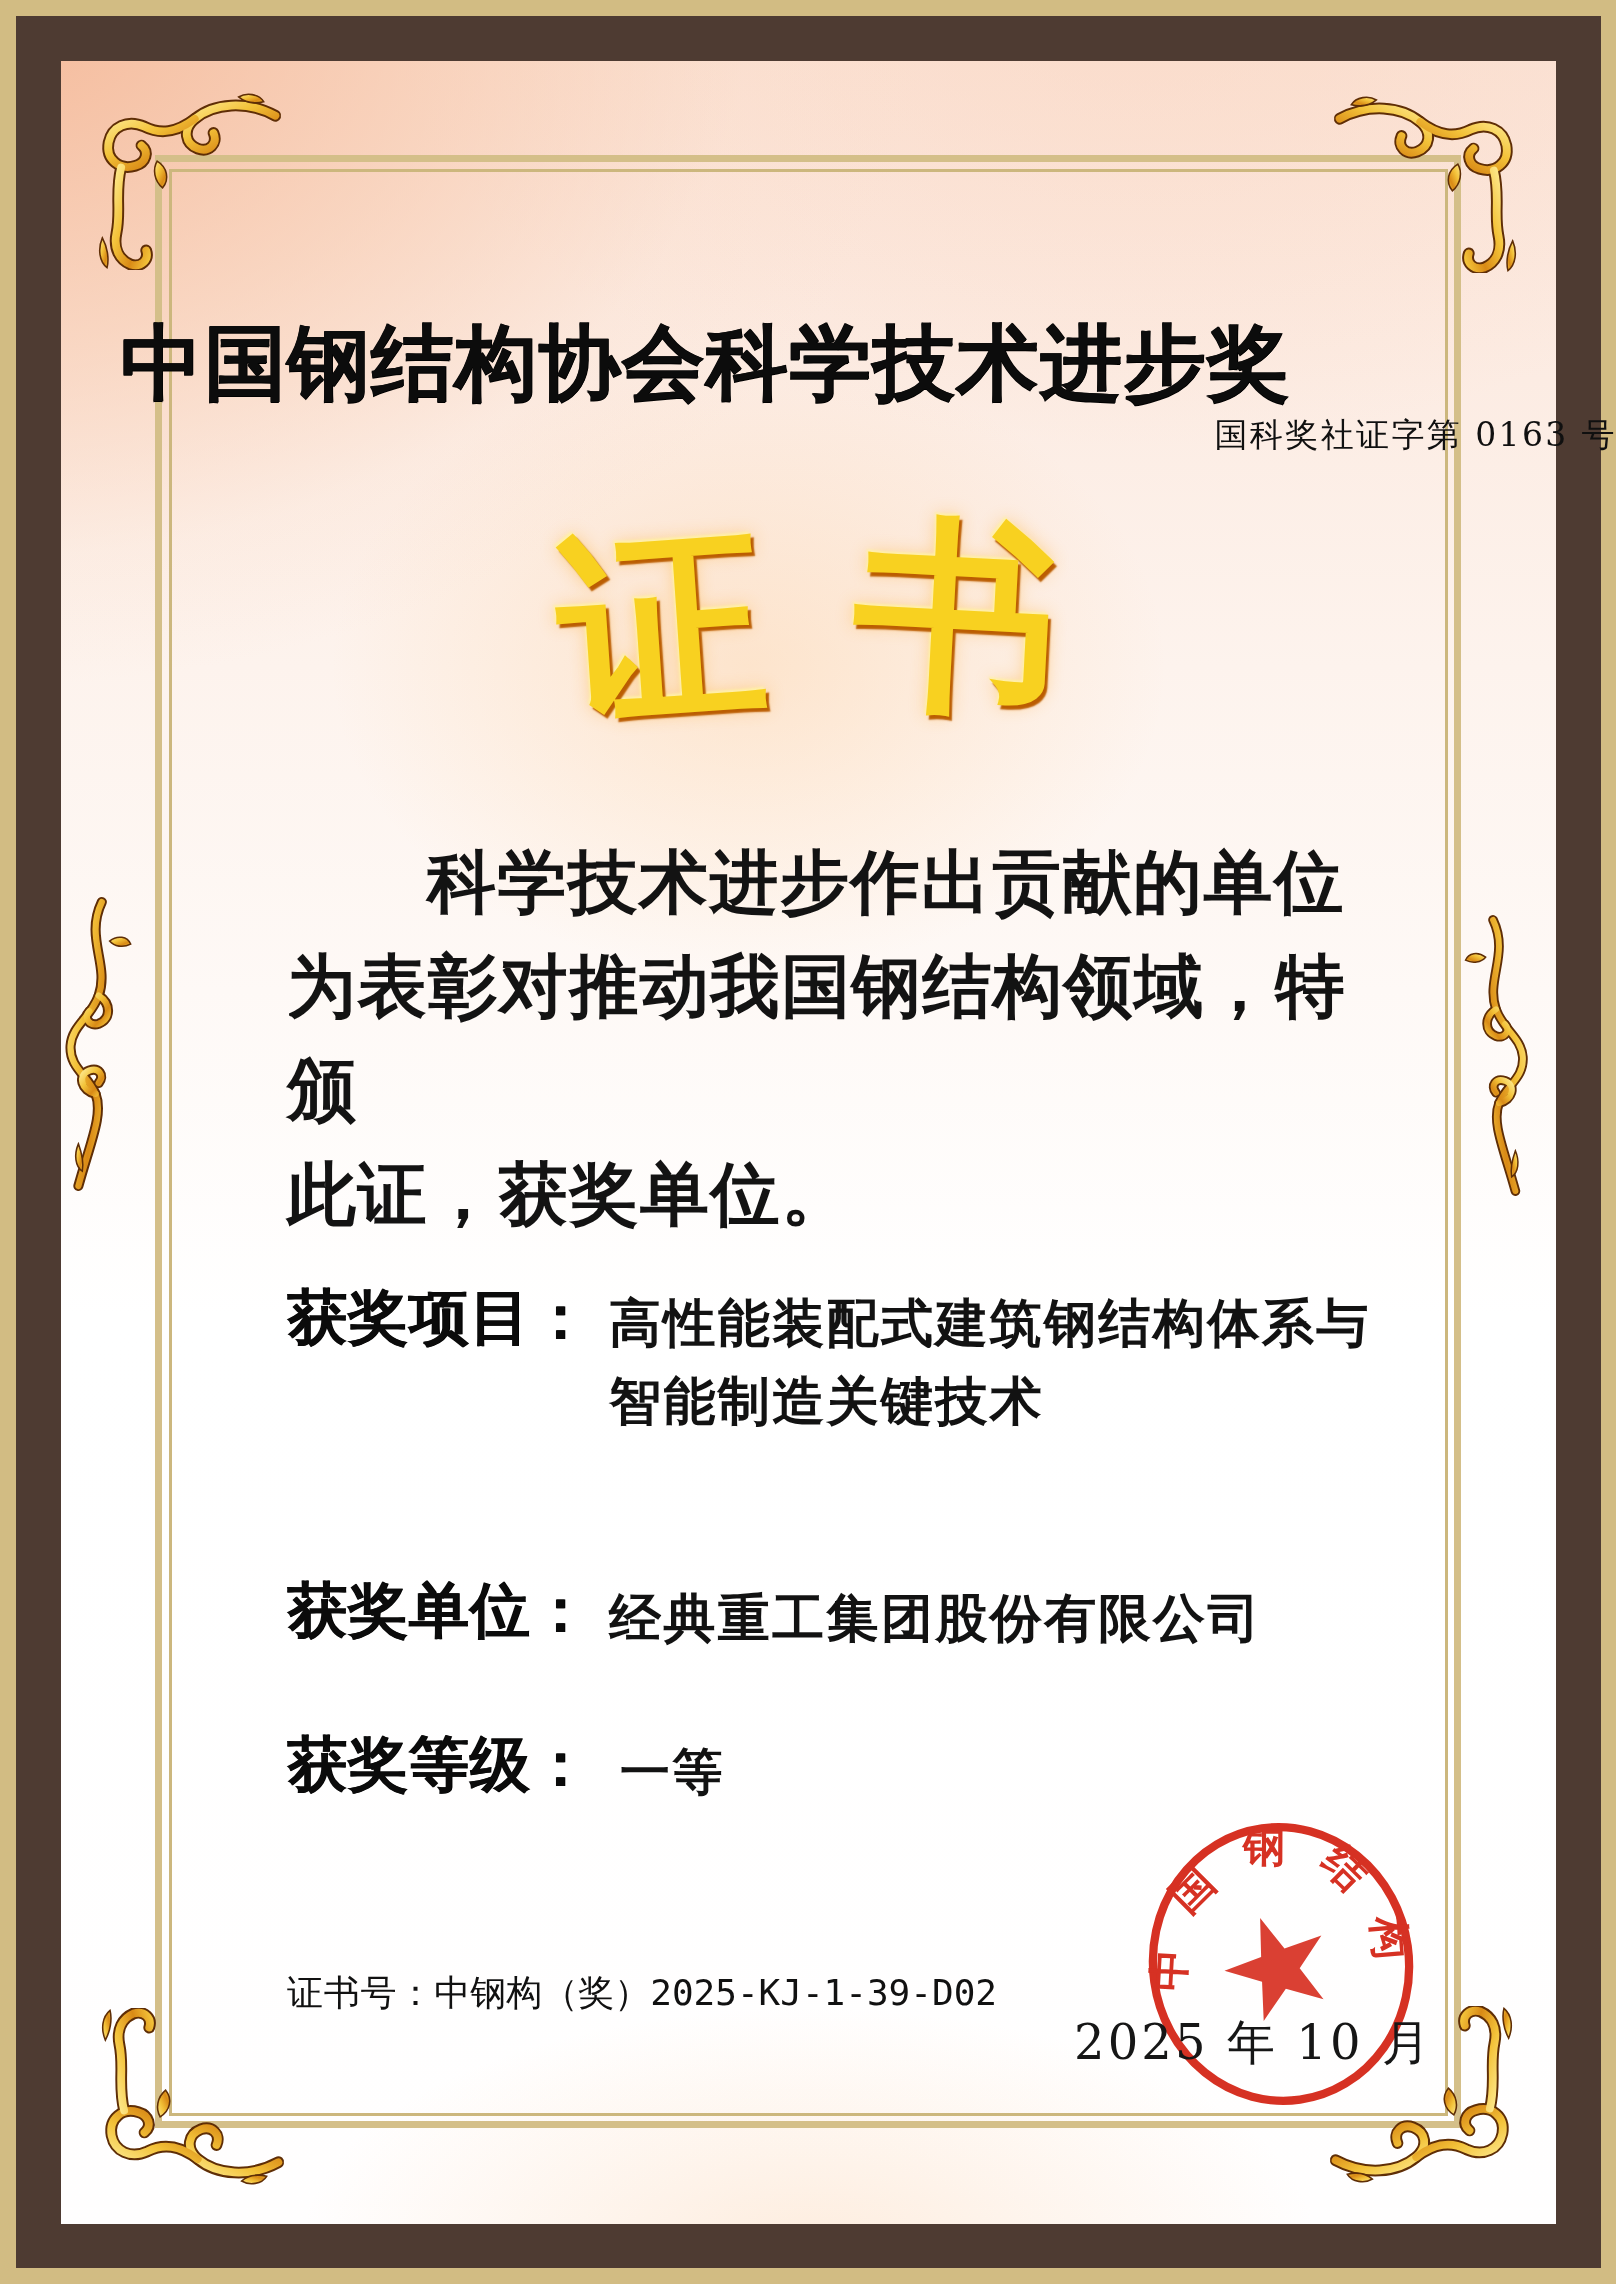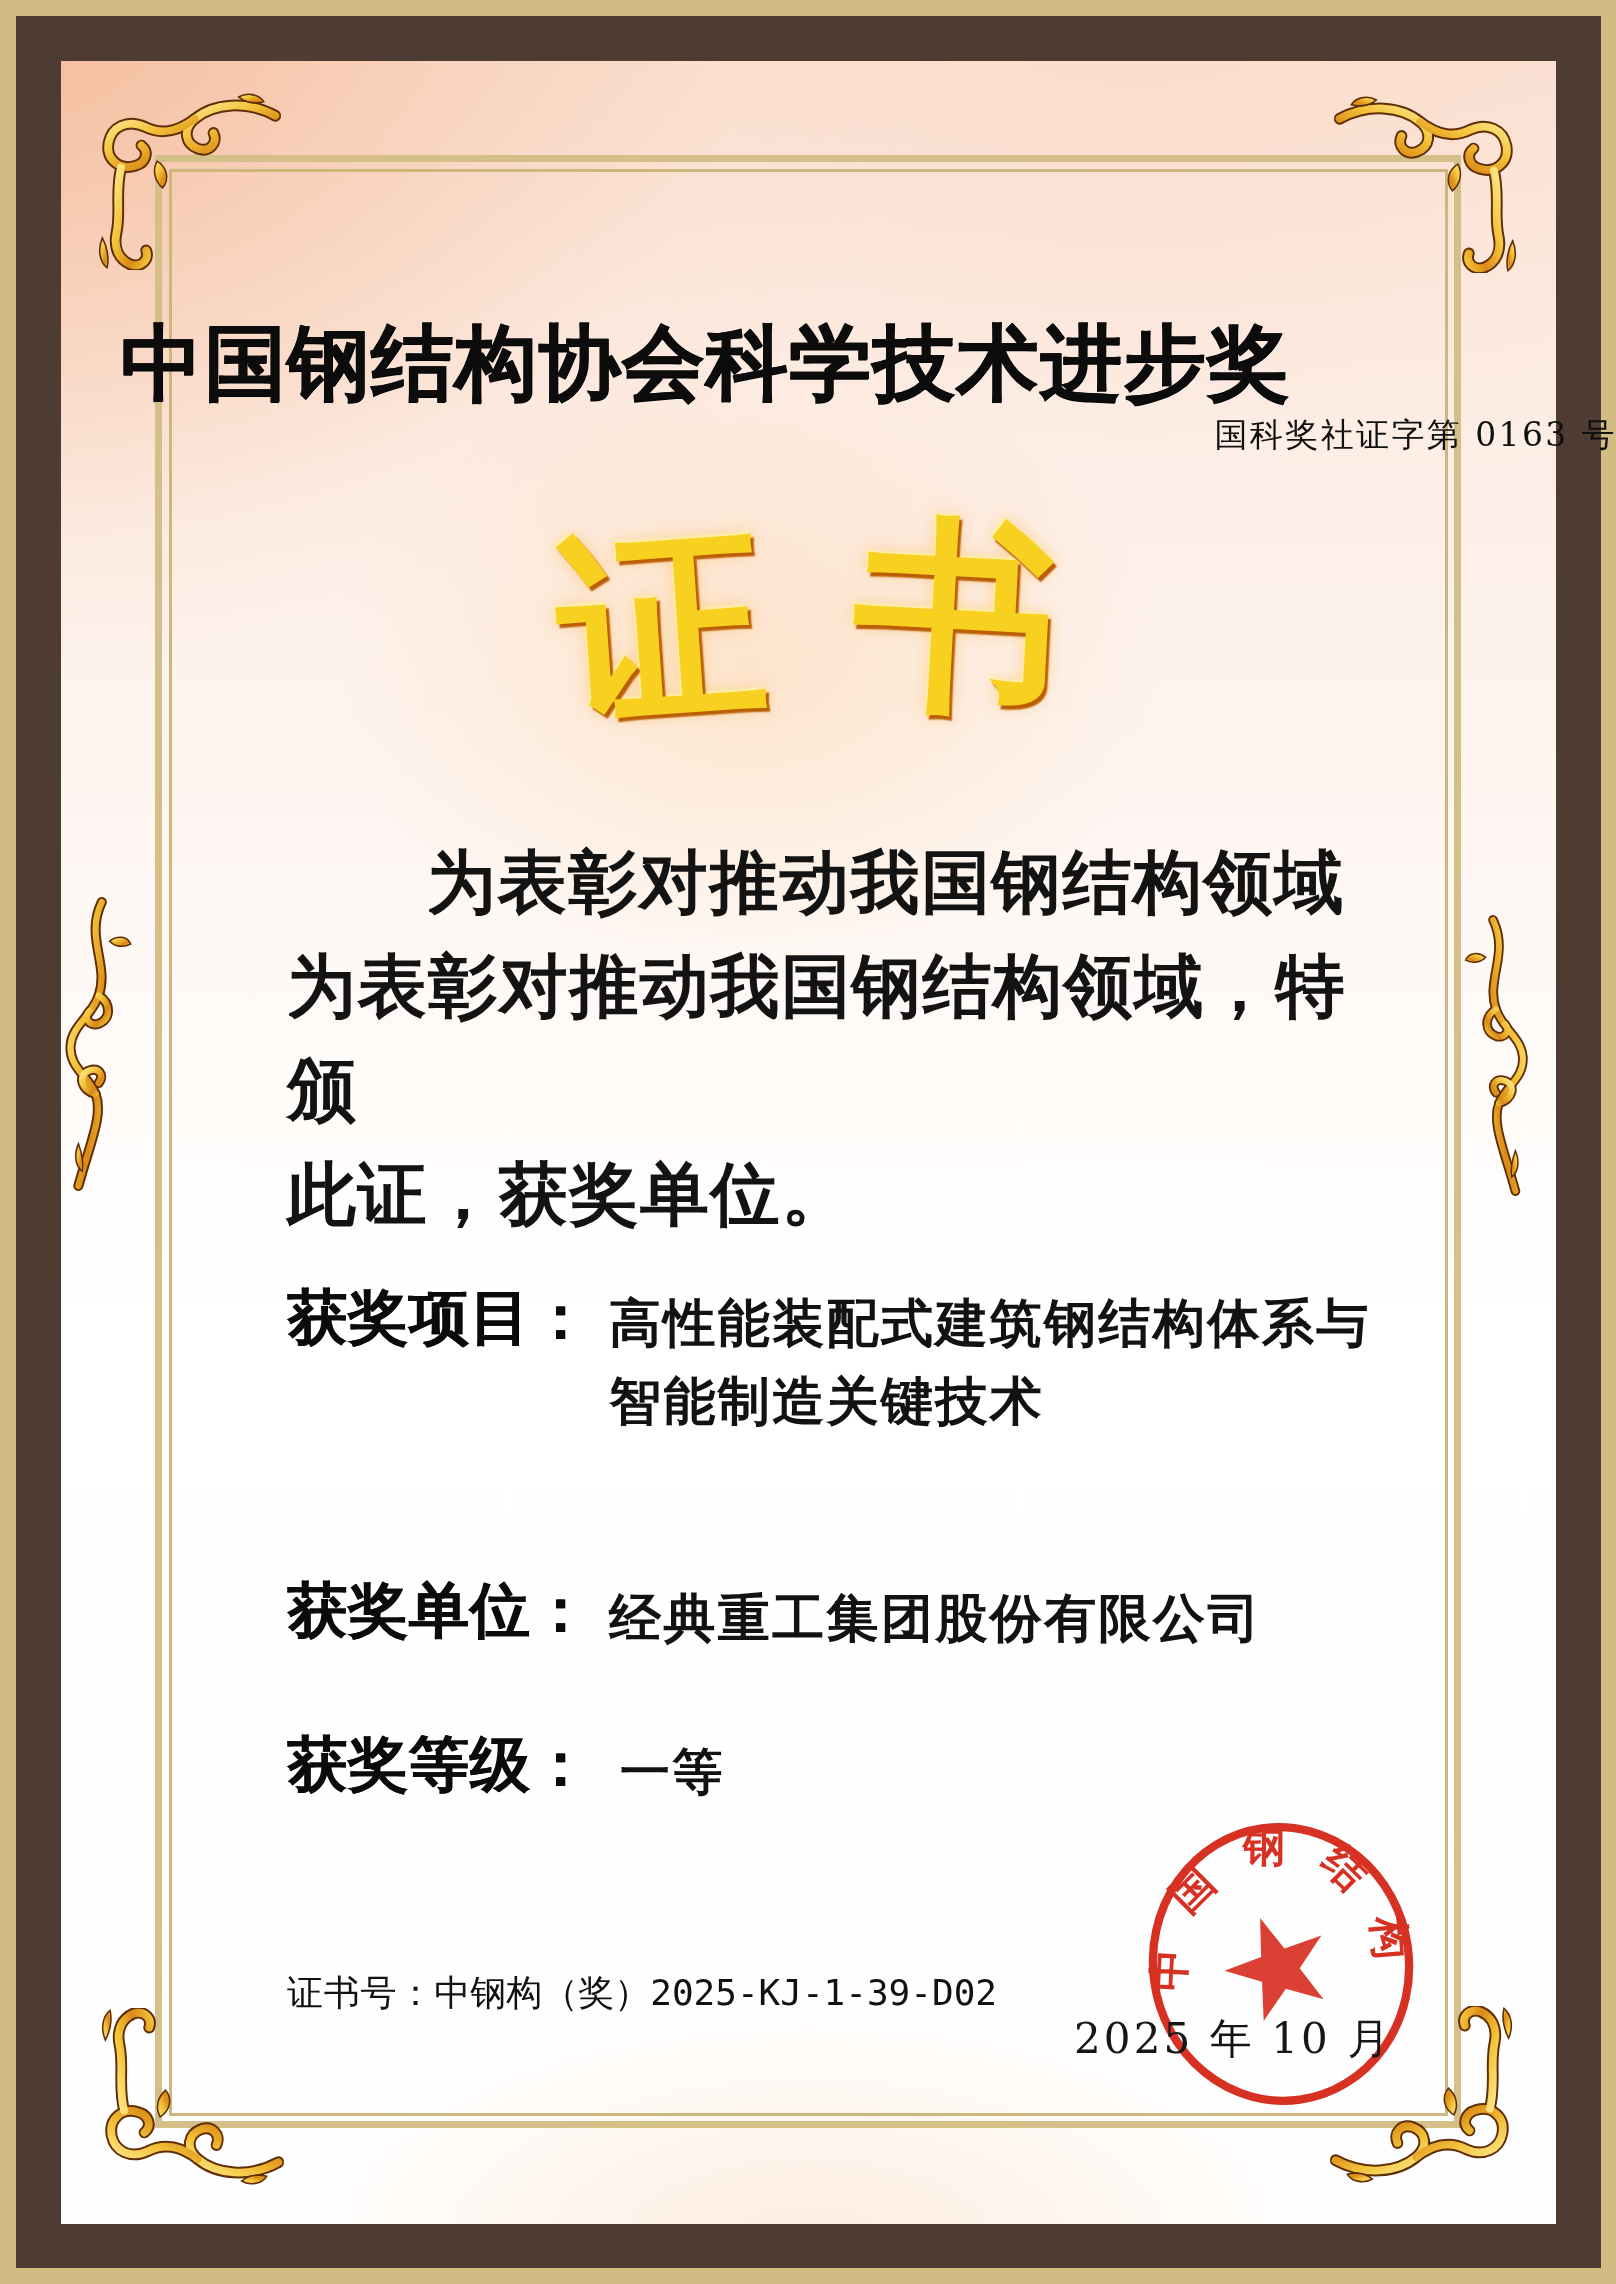--- a/index.html
+++ b/index.html
@@ -38,21 +38,21 @@
     color:#131313;letter-spacing:1.6px;}
   .body-text .indent{padding-left:140px;}
   .field-label{position:absolute;font-family:"Liberation Sans",sans-serif;font-weight:900;
     font-size:60px;color:#0b0b0b;letter-spacing:0.8px;z-index:3;text-shadow:0.8px 0 0 #000;}
   .field-value{position:absolute;font-family:"DejaVu Serif",serif;font-weight:600;
     font-size:52px;color:#121212;letter-spacing:2.4px;z-index:3;}
   .certno{position:absolute;left:287px;top:1937px;z-index:3;
     font-family:"DejaVu Serif",serif;font-size:36px;color:#111;letter-spacing:0.8px;margin-top:32px;}
   .certno .code{font-family:"DejaVu Sans Mono",monospace;letter-spacing:0;}
   .date{position:absolute;left:1074px;top:2011px;z-index:7;
-    font-family:"DejaVu Serif",serif;font-size:42px;color:#161616;letter-spacing:3.1px;}
+    font-family:"DejaVu Serif",serif;font-size:48px;color:#161616;letter-spacing:3.1px;}
   .seal{position:absolute;left:1138px;top:1810px;width:286px;height:308px;z-index:6;opacity:0.96;}
 </style>
 </head>
 <body>
 
 <div id="page">
 
   <svg width="0" height="0" style="position:absolute">
     <defs>
       <linearGradient id="gg" x1="0" y1="0" x2="1" y2="1">
@@ -126,21 +126,21 @@
     </svg>
 
   <div class="cert-title">中国钢结构协会科学技术进步奖</div>
   <div class="cert-subtitle">国科奖社证字第 0163 号</div>
 
   <div class="heading">
     <span class="h1">证</span><span class="h2">书</span>
   </div>
 
   <div class="body-text">
-    <div class="indent">为表彰对推动我国钢结构领域</div>
+    <div class="indent">科学技术进步作出贡献的单位</div>
     <div>为表彰对推动我国钢结构领域，特颁</div>
     <div>此证，获奖单位。</div>
   </div>
 
   <div class="field-label" style="left:287px;top:1278px">获奖项目：</div>
   <div class="field-value" style="left:609px;top:1289px">高性能装配式建筑钢结构体系与</div>
   <div class="field-value" style="left:609px;top:1367px">智能制造关键技术</div>
 
   <div class="field-label" style="left:287px;top:1571px">获奖单位：</div>
   <div class="field-value" style="left:609px;top:1584px">经典重工集团股份有限公司</div>

